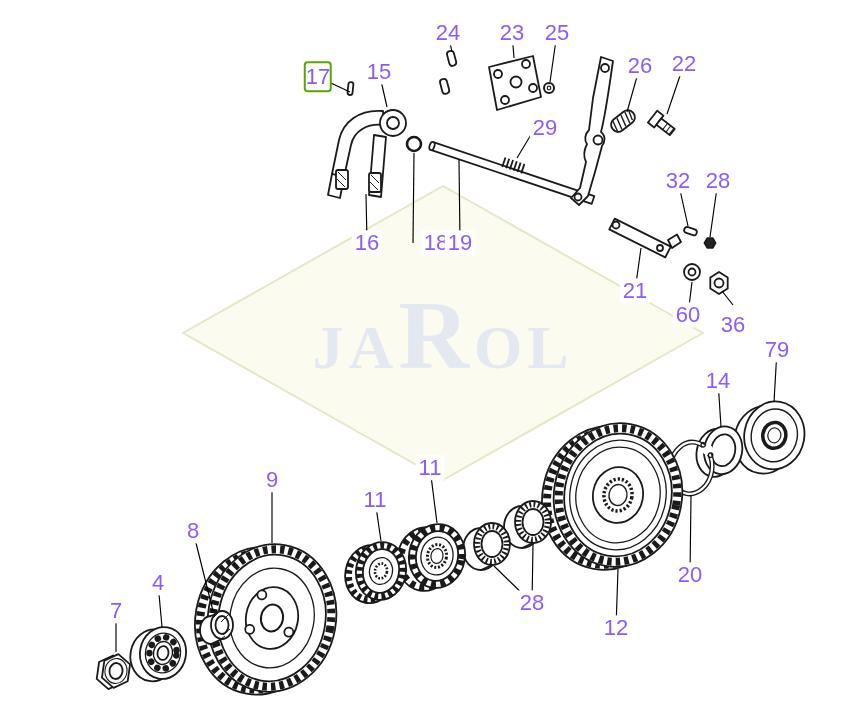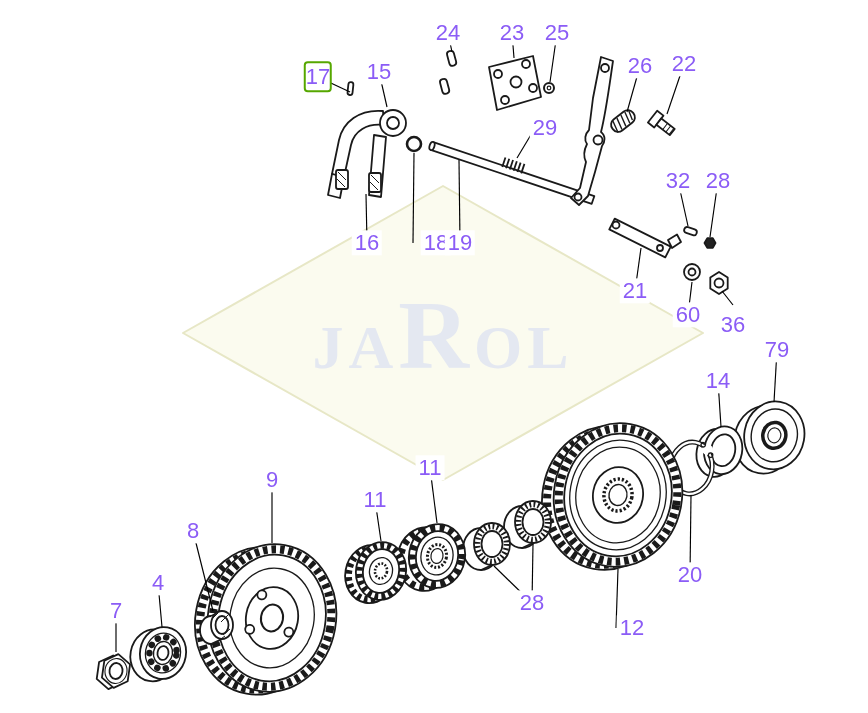--- a/index.html
+++ b/index.html
@@ -281,21 +281,21 @@
       <div class="part-label" style="left: 718px; top: 181px;">28</div>
       <div class="part-label" style="left: 367px; top: 243px;">16</div>
       <div class="part-label" style="left: 436px; top: 243px; text-align: center;">18</div>
       <div class="part-label" style="left: 460px; top: 243px;">19</div>
       <div class="part-label" style="left: 635px; top: 291px;">21</div>
       <div class="part-label" style="left: 688px; top: 315px;">60</div>
       <div class="part-label" style="left: 733px; top: 305px; margin-top: 20px;">36</div>
       <div class="part-label" style="left: 777px; top: 350px;">79</div>
       <div class="part-label" style="left: 718px; top: 381px;">14</div>
       <div class="part-label" style="left: 690px; top: 575px;">20</div>
-      <div class="part-label" style="left: 616px; top: 628px; margin-left: 16px;">12</div>
+      <div class="part-label" style="left: 616px; top: 628px;">12</div>
       <div class="part-label" style="left: 532px; top: 603px;">28</div>
       <div class="part-label" style="left: 430px; top: 468px;">11</div>
       <div class="part-label" style="left: 375px; top: 500px;">11</div>
       <div class="part-label" style="left: 272px; top: 480px;">9</div>
       <div class="part-label" style="left: 193px; top: 531px;">8</div>
       <div class="part-label" style="left: 158px; top: 583px;">4</div>
       <div class="part-label" style="left: 116px; top: 611px;">7</div>
     </div>
 
 </div>

